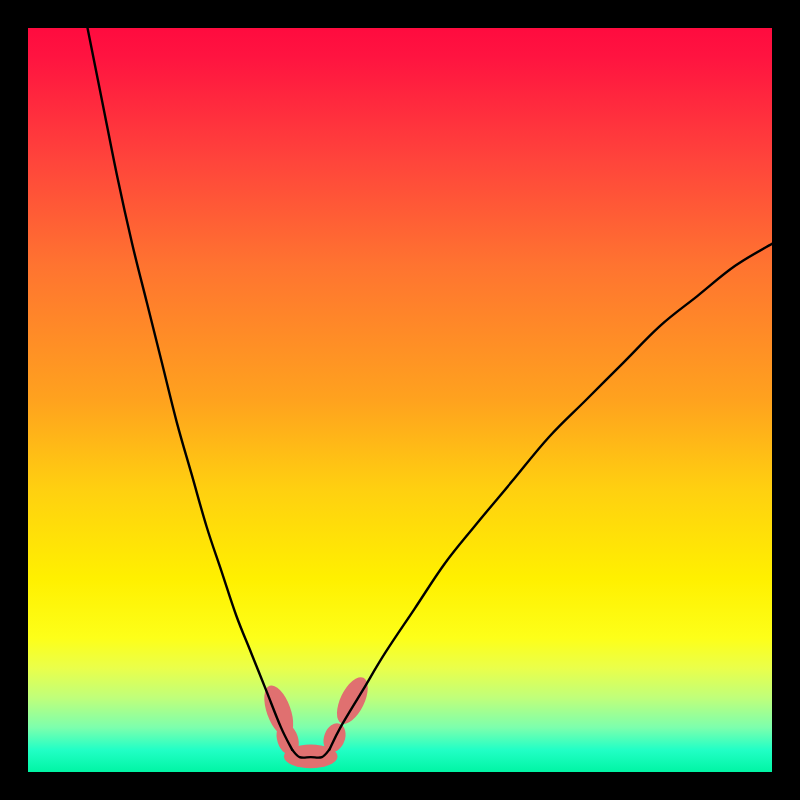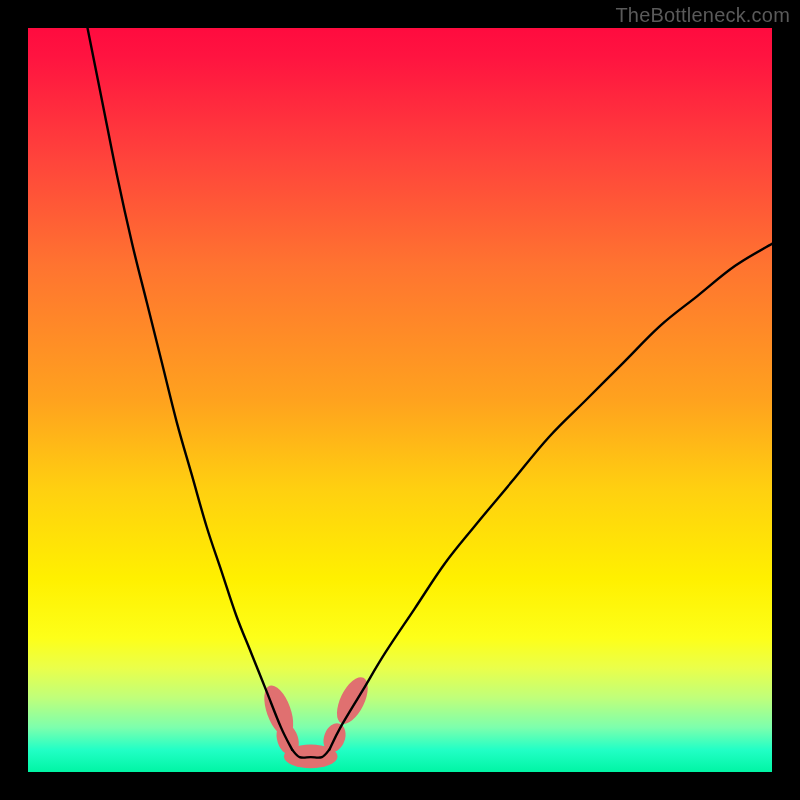--- a/index.html
+++ b/index.html
@@ -75,14 +75,13 @@
           <ellipse cx="306.528" cy="709.776" rx="10.415999999999999" ry="14.88" fill="#e07070" transform="rotate(20 306.528 709.776)"></ellipse>
           <ellipse cx="324.384" cy="672.576" rx="11.904" ry="25.296000000000003" fill="#e07070" transform="rotate(26 324.384 672.576)"></ellipse>
         </g>
       <g>
           <path d="M 59.52 0 C 62.19840000000001 13.391999999999996, 69.04320000000001 47.615999999999985, 74.4 74.39999999999998 C 79.7568 101.18399999999997, 83.9232 123.35519999999995, 89.28 148.79999999999995 C 94.63680000000001 174.24479999999994, 98.8032 192.9936, 104.16000000000001 215.76 C 109.51680000000002 238.5264, 113.68320000000001 253.85279999999997, 119.04 275.28 C 124.3968 296.70719999999994, 128.5632 313.3727999999999, 133.92 334.79999999999995 C 139.27679999999998 356.2272, 143.44320000000002 374.23199999999997, 148.8 394.32 C 154.1568 414.408, 158.3232 427.65119999999996, 163.68 446.4 C 169.0368 465.1488, 173.2032 481.0704, 178.56 498.48 C 183.9168 515.8896, 188.0832 527.0496, 193.44 543.12 C 198.7968 559.1904, 202.96320000000003 573.0287999999999, 208.32000000000002 587.76 C 213.67680000000001 602.4912, 217.8432 611.568, 223.2 624.96 C 228.55679999999998 638.3520000000001, 232.72320000000002 648.768, 238.08 662.16 C 243.4368 675.5519999999999, 248.27280000000002 688.6464, 252.96 699.36 C 257.6472 710.0736, 262.1112 717.6623999999999, 264.12 721.68" fill="none" stroke="#000" stroke-width="2.4" stroke-linecap="round"></path>
           <path d="M 301.32 721.68 C 303.3288 717.6623999999999, 306.45359999999994 710.0736, 312.47999999999996 699.36 C 318.5064 688.6464, 326.7648 675.5519999999999, 334.8 662.16 C 342.83520000000004 648.768, 347.7456 639.6912000000001, 357.12 624.96 C 366.4944 610.2288, 376.1664 596.3904, 386.88 580.3199999999999 C 397.5936 564.2495999999999, 405.92640000000006 550.4111999999999, 416.64000000000004 535.68 C 427.35360000000003 520.9488, 434.3472 513.2112, 446.4 498.48 C 458.45279999999997 483.7488, 470.208 469.9104, 483.6 453.84 C 496.992 437.76959999999997, 507.40799999999996 423.9312, 520.8 409.2 C 534.192 394.4688, 544.608 385.392, 558 372 C 571.392 358.608, 581.808 348.19199999999995, 595.2 334.79999999999995 C 608.5920000000001 321.40799999999996, 619.008 309.6528, 632.4 297.6 C 645.7919999999999 285.54720000000003, 656.2080000000001 278.55359999999996, 669.6 267.84 C 682.992 257.1264, 693.4079999999999 247.4544, 706.8 238.07999999999998 C 720.192 228.70559999999998, 737.304 219.77759999999998, 744 215.76" fill="none" stroke="#000" stroke-width="2.4" stroke-linecap="round"></path>
           <path d="M 264.12 721.68 C 265.4592 723.0192, 268.212 727.7808, 271.56 729.12 C 274.908 730.4592, 278.7024 729.12, 282.72 729.12 C 286.73760000000004 729.12, 290.532 730.4592, 293.88 729.12 C 297.228 727.7808, 299.9808 723.0192, 301.32 721.68" fill="none" stroke="#000" stroke-width="2.4" stroke-linecap="round"></path>
         </g>
     </svg>
   </div>
-  <div class="watermark">TheBottleneck.com</div>
 </div>
 
 </body></html>

